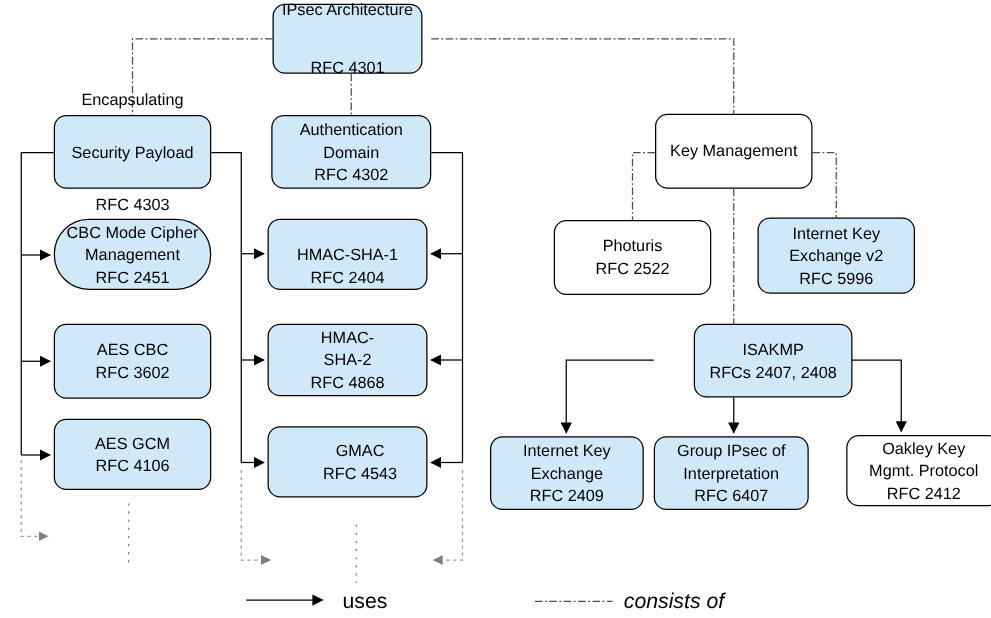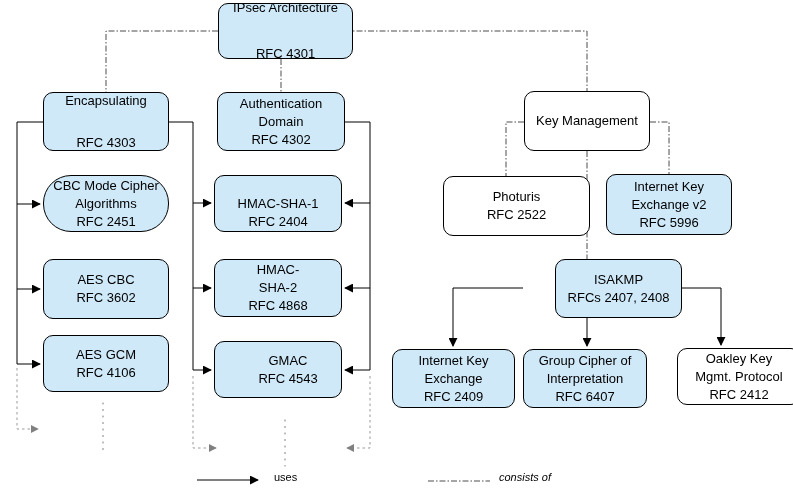--- a/index.html
+++ b/index.html
@@ -12,21 +12,21 @@
   .node{
     position:absolute;box-sizing:border-box;
     border:1px solid var(--node-border,#000);
     border-radius:10px;
     display:flex;flex-direction:column;align-items:center;justify-content:center;
     font-size:13px;line-height:18px;color:#000;text-align:center;
   }
   .node.blue{background:var(--node-fill-blue,#cfe9f9);}
   .node.white{background:var(--node-fill-white,#ffffff);}
   .legend-label{
-    position:absolute;font-size:11px;color:#000;white-space:nowrap;
+    position:absolute;font-size:17px;color:#000;white-space:nowrap;
   }
   .wire{fill:none;stroke-width:1;}
   .solidwire{stroke:var(--uses-line,#000);}
   .dashdot{stroke:var(--consists-line,#4d4d4d);stroke-dasharray:6 2 1.5 2;}
   .contdash{stroke:var(--continuation,#999);stroke-dasharray:2.5 3;}
   .contdots{stroke:var(--continuation-dark,#777);stroke-dasharray:1 5.5;stroke-linecap:round;}
 </style>
 </head>
 <body>
 
@@ -80,31 +80,32 @@
       <path class="wire contdots" d="M285 420 V466"></path>
     </g>
 
     <g>
       <path class="wire solidwire" marker-end="url(#arrB)" d="M197 480 H258"></path>
       <path class="wire dashdot" d="M428 481 H490"></path>
     </g>
   </svg>
 
   <div>
-      <div class="node blue" style="left: 218px; top: 3px; width: 135px; height: 56px; gap: 28px;">
+      <div class="node blue" style="left: 218px; top: 3px; width: 120px; height: 56px; gap: 28px;">
         <div>IPsec Architecture</div>
         <div>RFC 4301</div>
       </div>
       <div class="node blue" style="left: 43px; top: 92px; width: 126px; height: 59px; gap: 24px;">
         <div>Encapsulating</div>
+        <div>Security Payload</div>
         <div>RFC 4303</div>
       </div>
       <div class="node blue" style="left: 43px; top: 175px; width: 126px; height: 57px; border-radius: 28px;">
         <div>CBC Mode Cipher</div>
-        <div>Algorithms</div>
+        <div>Management</div>
         <div>RFC 2451</div>
       </div>
       <div class="node blue" style="left: 43px; top: 259px; width: 126px; height: 60px;">
         <div>AES CBC</div>
         <div>RFC 3602</div>
       </div>
       <div class="node blue" style="left: 43px; top: 335px; width: 126px; height: 57px;">
         <div>AES GCM</div>
         <div>RFC 4106</div>
       </div>
@@ -122,40 +123,40 @@
         <div>SHA-2</div>
         <div>RFC 4868</div>
       </div>
       <div class="node blue" style="left: 214px; top: 341px; width: 128px; height: 57px; padding-left: 20px;">
         <div>GMAC</div>
         <div>RFC 4543</div>
       </div>
       <div class="node white" style="left: 524px; top: 91px; width: 126px; height: 60px;">
         <div>Key Management</div>
       </div>
-      <div class="node white" style="left: 443px; top: 176px; width: 147px; height: 60px;">
+      <div class="node white" style="left: 443px; top: 176px; width: 126px; height: 60px;">
         <div>Photuris</div>
         <div>RFC 2522</div>
       </div>
       <div class="node blue" style="left: 606px; top: 174px; width: 126px; height: 61px;">
         <div>Internet Key</div>
         <div>Exchange v2</div>
         <div>RFC 5996</div>
       </div>
       <div class="node blue" style="left: 523px; top: 259px; width: 127px; height: 59px; margin-left: 32px;">
         <div>ISAKMP</div>
         <div>RFCs 2407, 2408</div>
       </div>
       <div class="node blue" style="left: 392px; top: 349px; width: 123px; height: 59px;">
         <div>Internet Key</div>
         <div>Exchange</div>
         <div>RFC 2409</div>
       </div>
       <div class="node blue" style="left: 523px; top: 349px; width: 124px; height: 59px;">
-        <div>Group Cipher of</div>
+        <div>Group IPsec of</div>
         <div>Interpretation</div>
         <div>RFC 6407</div>
       </div>
       <div class="node white" style="left: 677px; top: 348px; width: 124px; height: 57px;">
         <div>Oakley Key</div>
         <div>Mgmt. Protocol</div>
         <div>RFC 2412</div>
       </div>
     </div>
 

